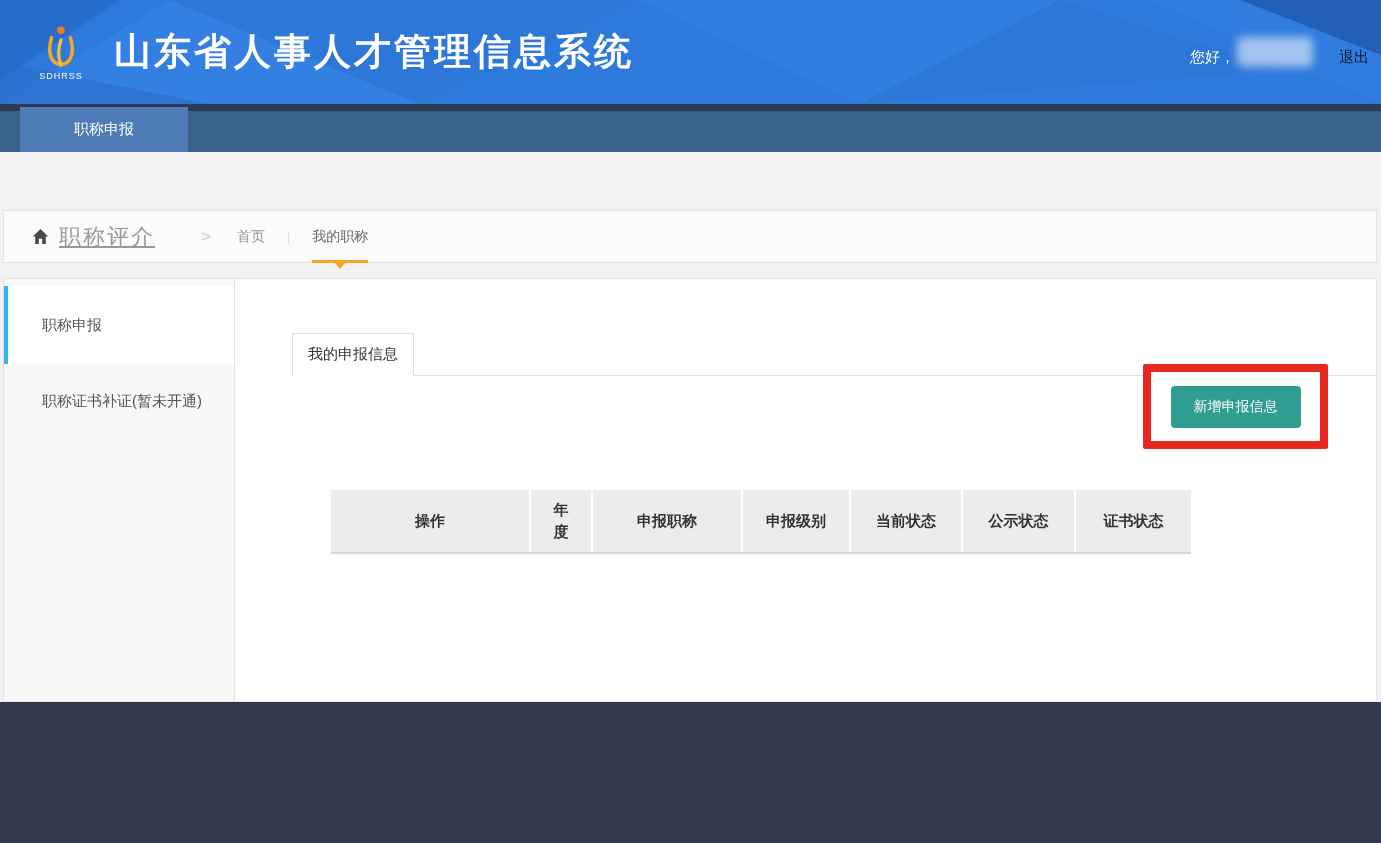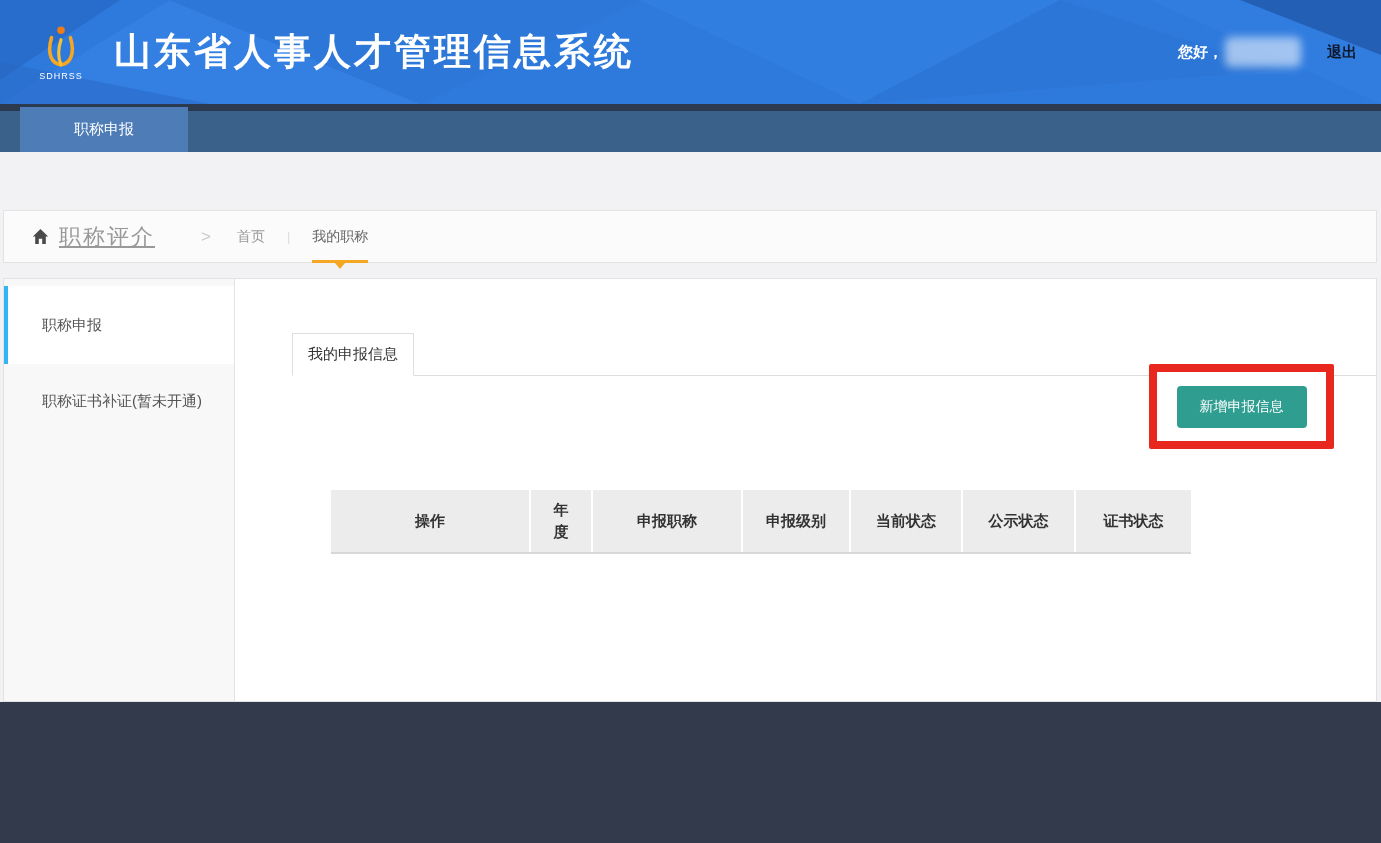--- a/index.html
+++ b/index.html
@@ -7,21 +7,21 @@
     font-family:"Liberation Sans","DejaVu Sans",sans-serif; background:#f2f2f4; }
 
   
   .header { position:relative; width:100%; height:104px; background:#2e7adc; overflow:hidden; }
   .header-pattern { position:absolute; inset:0; width:100%; height:100%; }
   .header-inner { position:relative; height:100%; display:flex; align-items:center; z-index:2; }
   .logo { display:flex; flex-direction:column; align-items:center; margin-left:32px; width:58px; }
   .logo-glyph { width:44px; height:46px; }
   .logo-text { color:#fff; font-size:9px; letter-spacing:1px; margin-top:1px; }
   .app-title { color:#fff; font-size:37px; font-weight:700; letter-spacing:3px; margin-left:24px; }
-  .header-right { margin-left:auto; display:flex; align-items:center; margin-right:24px;font-weight:bold; }
+  .header-right { margin-left:auto; display:flex; align-items:flex-end; margin-right:12px; }
   .greeting { color:#fff; font-size:15px; }
   .name-blur { width:76px; height:30px; margin:0 26px 0 2px; border-radius:6px;
     background:rgba(255,255,255,0.55); filter:blur(4px); }
   .logout { color:#0f172a; font-size:15px; cursor:pointer; }
 
   
   .navbar { position:relative; width:100%; height:48px; background:#3a6189; }
   .navbar::before { content:""; position:absolute; top:0; left:0; right:0; height:7px; background:#2b3a4e; }
   .nav-tab { position:absolute; top:3px; left:20px; width:168px; height:45px; background:#4d7cb7;
     color:#fff; font-size:15px; display:flex; align-items:center; justify-content:center; cursor:pointer; }
@@ -50,21 +50,21 @@
   .side-item { height:74px; display:flex; align-items:center; padding-left:38px;
     font-size:15px; color:#555; cursor:pointer; }
   .side-item.active { background:#fff; border-left:4px solid #33b5f5; padding-left:34px; height:78px; }
 
   .content { position:relative; flex:1; background:#fff; }
   .tabstrip { position:absolute; top:54px; left:57px; right:0; height:43px; border-bottom:1px solid #dedede; }
   .tab { width:122px; height:43px; background:#fff; border:1px solid #dedede; border-bottom:1px solid #fff;
     margin-bottom:-1px; display:flex; align-items:center; justify-content:center;
     font-size:15px; color:#333; cursor:pointer; position:relative; z-index:2; }
   .notice { position:absolute; top:132px; left:86px; font-size:15px; font-weight:600; color:#e8382c; }
-  .annotation { position:absolute; top:85px; right:42px; width:185px; height:85px;
+  .annotation { position:absolute; top:85px; right:48px; width:185px; height:85px;
     border:8px solid #e8281e; border-radius:2px; background:#fff; z-index:3;
     display:flex; align-items:center; justify-content:center; }
   .add-btn { width:130px; height:42px; background:#2f9e91; border:none; border-radius:4px;
     color:#fff; font-size:14px; cursor:pointer; font-family:inherit; }
 
   .table { position:absolute; top:211px; left:96px; width:860px; }
   .thead { display:flex; background:#ececec; height:64px; border-bottom:2px solid #d8d8d8; }
   .th { display:flex; align-items:center; justify-content:center; font-size:15px; font-weight:700;
     color:#333; border-right:2px solid #fff; }
   .th:last-child { border-right:none; }

